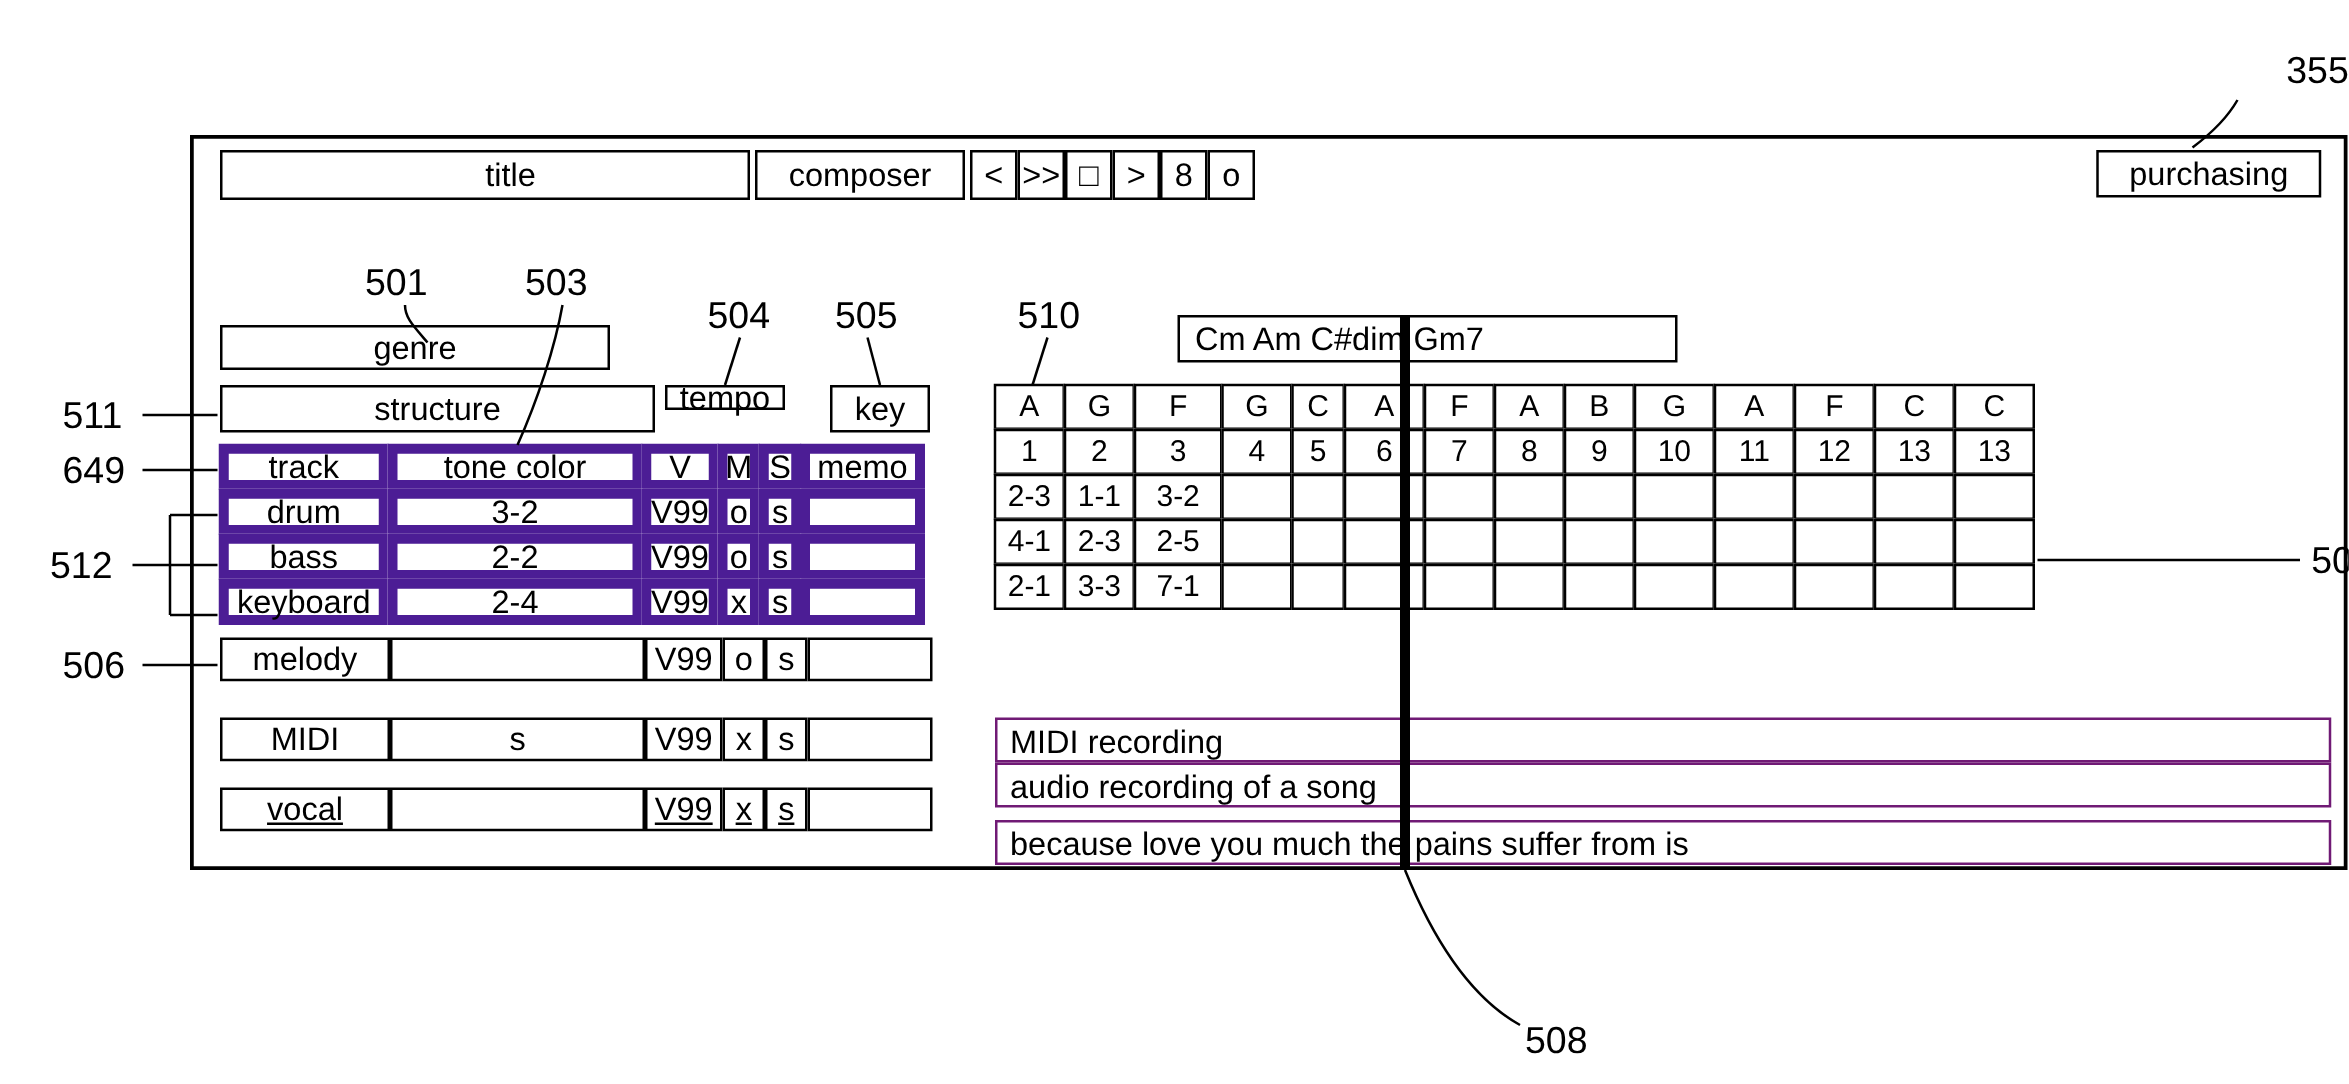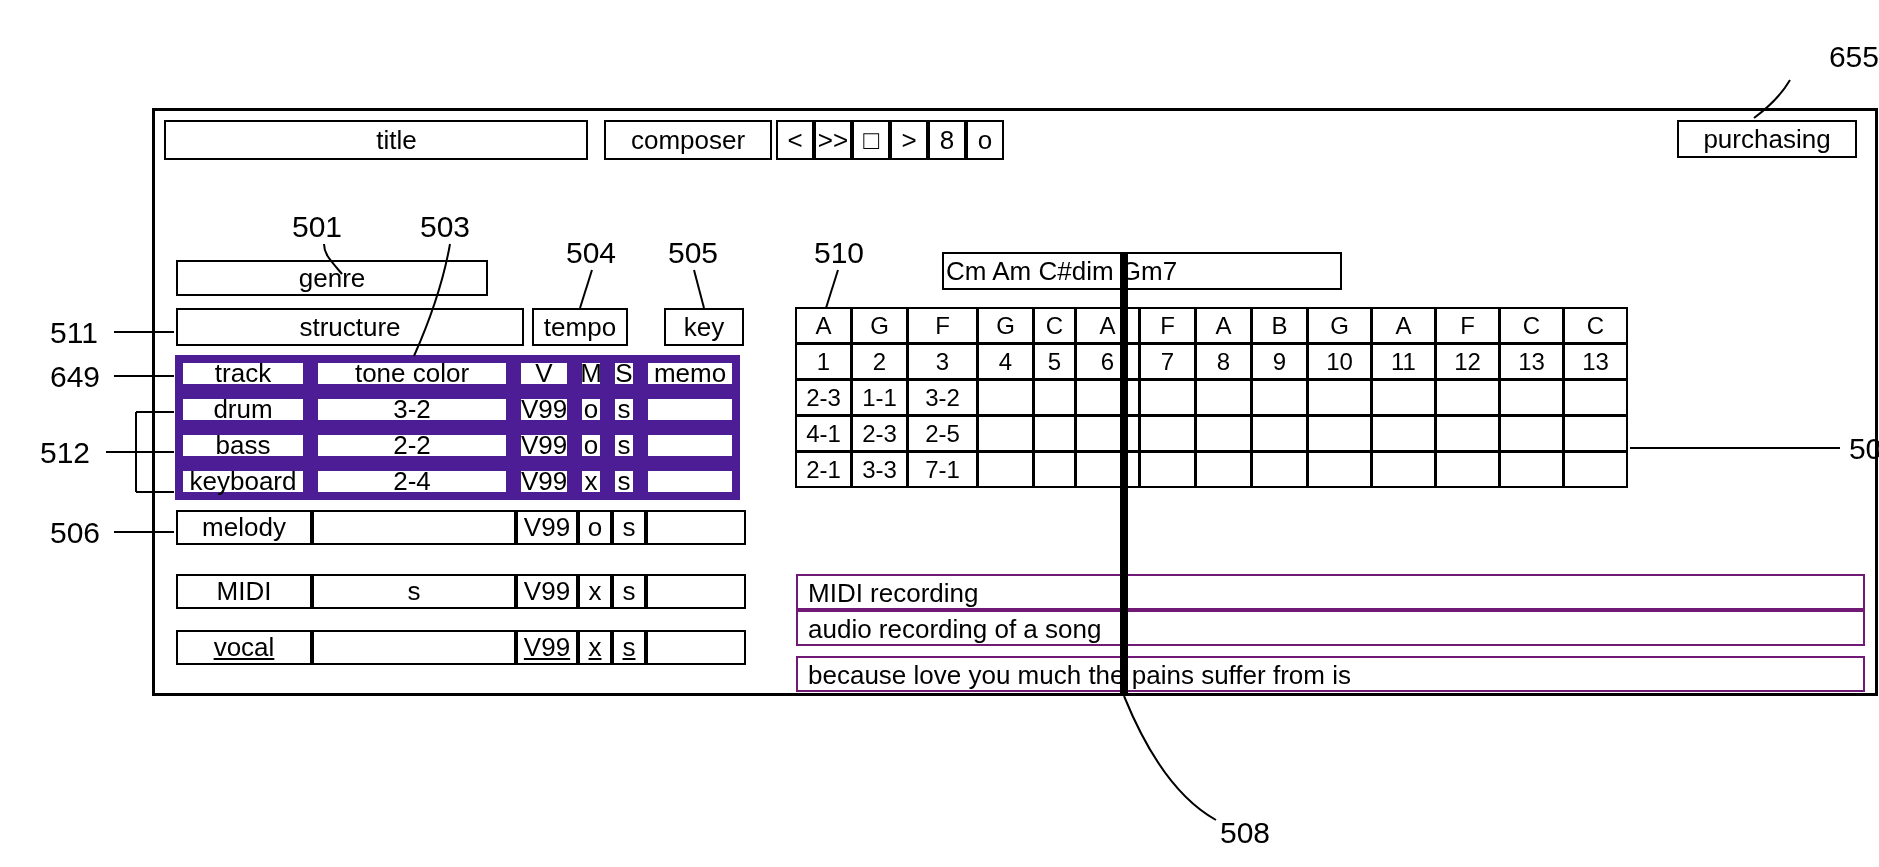--- a/index.html
+++ b/index.html
@@ -26,21 +26,21 @@
     text-align: center;
     font-size: 26px;
     display: flex;
     align-items: center;
     justify-content: center;
     box-sizing: border-box;
     background: white;
   }
   .title-field {
     position: absolute;
-    left: 144px;
+    left: 156px;
     top: 100px;
     width: 424px;
     height: 40px;
     padding-left: 41px;
   }
   .composer {
     position: absolute;
     left: 584px;
     top: 100px;
     width: 168px;
@@ -72,21 +72,21 @@
     left: 156px;
     top: 288px;
     width: 348px;
     height: 38px;
   }
   .tempo {
     position: absolute;
     left: 512px;
     top: 288px;
     width: 96px;
-    height: 38px;
+    height: 20px;
   }
   .key {
     position: absolute;
     left: 644px;
     top: 288px;
     width: 80px;
     height: 38px;
   }
   
   .left-table {
@@ -107,21 +107,21 @@
   .lrow .cell { border: 8px solid #4c1d95; margin: -1px 0 0 -1px; }
   
   .chords-box {
     position: absolute;
     left: 922px;
     top: 232px;
     width: 400px;
     height: 38px;
     border: 2px solid black;
     font-size: 26px;
-    padding: 2px 2px;
+    padding: 2px 12px;
     box-sizing: border-box;
   }
   .grid {
     position: absolute;
     left: 776px;
     top: 288px;
     display: grid;
     grid-template-columns: 56px 56px 70px 56px 42px 64px 56px 56px 56px 64px 64px 64px 64px 64px;
     grid-auto-rows: 36px;
   }
@@ -341,21 +341,21 @@
   <div class="long-field lyric">because love you much the pains suffer from is</div>
   <div class="long-field audio-rec">audio recording of  a song</div>
 
   <div class="playhead"></div>
 
   <div class="callout" style="left:272px; top:190px;">501</div>
   <div class="callout" style="left:400px; top:190px;">503</div>
   <div class="callout" style="left:546px; top:216px;">504</div>
   <div class="callout" style="left:648px; top:216px;">505</div>
   <div class="callout" style="left:794px; top:216px;">510</div>
-  <div class="callout" style="right:20px; top:20px;">655</div>
+  <div class="callout" style="right:20px; top:20px;">355</div>
   <div class="callout" style="left:30px;  top:296px;">511</div>
   <div class="callout" style="left:30px;  top:340px;">649</div>
   <div class="callout" style="left:20px;  top:416px;">512</div>
   <div class="callout" style="left:30px;  top:496px;">506</div>
   <div class="callout" style="right:0px;  top:412px;">507</div>
   <div class="callout" style="left:1200px; top:796px;">508</div>
 
   <svg class="overlay">
     <path d="M 304 224 C 304 234, 310 240, 322 254" stroke="black" stroke-width="2" fill="none"></path>
     <path d="M 430 224 C 424 258, 410 300, 394 336" stroke="black" stroke-width="2" fill="none"></path>

